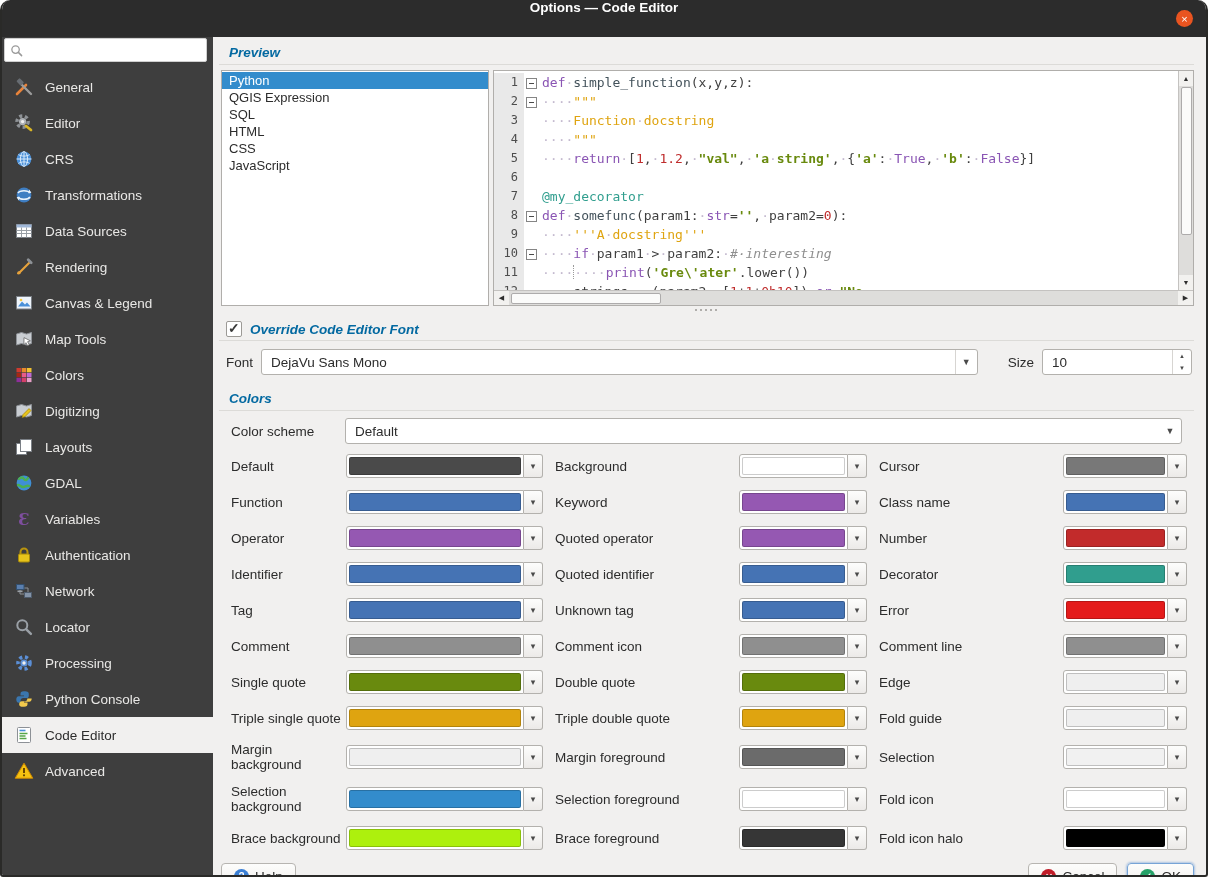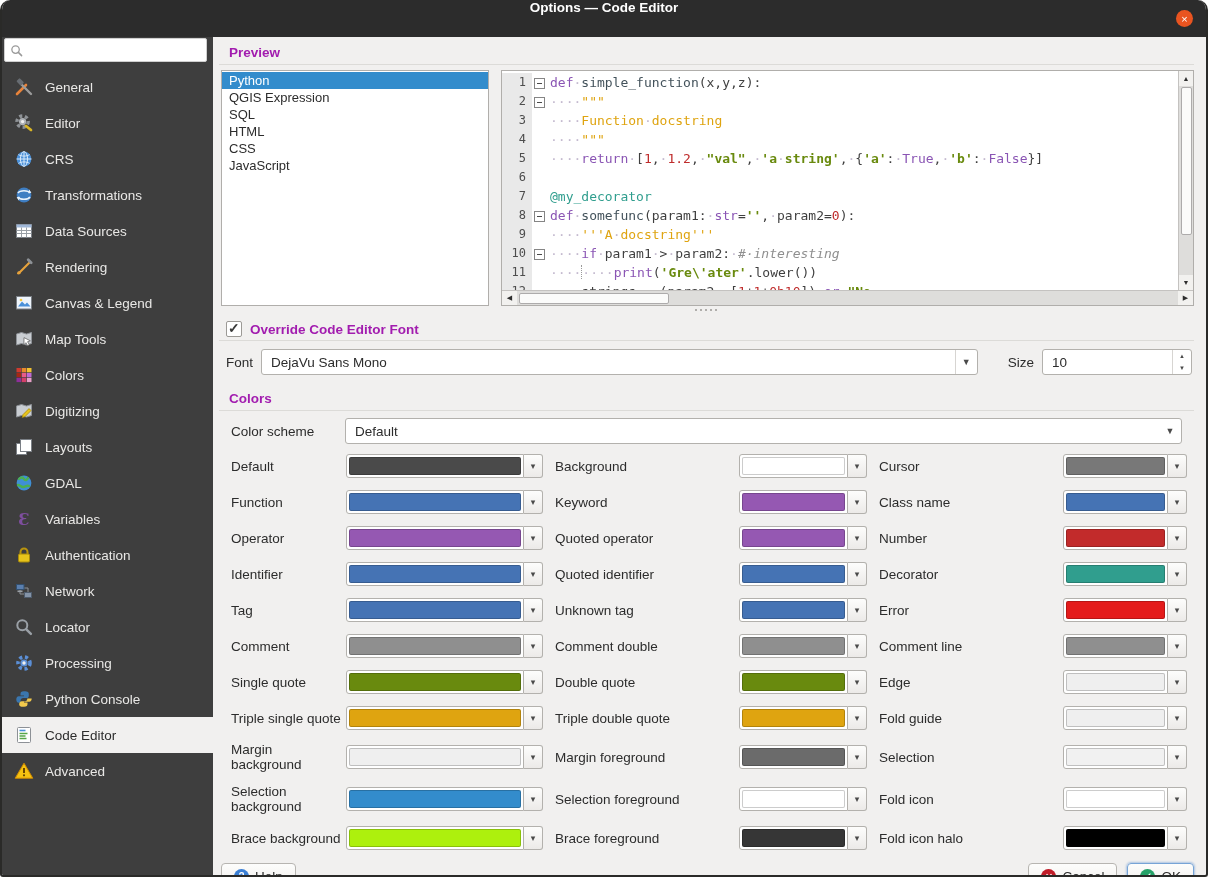--- a/index.html
+++ b/index.html
@@ -18,27 +18,27 @@
   .search{margin:1px 6px 7px 2px;height:24px;background:#fff;border:1px solid #cfcfcf;border-radius:2px;
           display:flex;align-items:center;padding:0 4px;flex:0 0 auto;}
   .search input{border:none;outline:none;flex:1;font-size:12px;min-width:0;background:transparent;}
   .side-item{height:36px;display:flex;align-items:center;gap:10px;padding:0 6px 0 11px;color:#e9e8e6;
              font-size:13.5px;flex:0 0 auto;cursor:default;}
   .side-item.selected{background:#f1f0ef;color:#2c2c2c;}
   .icon{width:22px;height:22px;flex:0 0 auto;display:flex;align-items:center;justify-content:center;}
   .icon svg{display:block;}
   
   .main{flex:1;display:flex;flex-direction:column;min-width:0;padding:2px 12px 5px 4px;}
-  .group-title{font-weight:bold;font-size:13.5px;color:#a21caf;padding:6px 4px 4px 12px;}
+  .group-title{font-weight:bold;font-size:13.5px;color:#0369a1;padding:6px 4px 4px 12px;font-style:italic;}
   .sep{border:none;border-top:1px solid #dcdbd8;margin:0 0 5px 2px;}
   .check-row{display:flex;align-items:center;gap:8px;padding:7px 4px 3px 9px;}
   .checkbox{width:16px;height:16px;background:#fff;border:1px solid #9c9a96;border-radius:2px;position:relative;}
   .checkbox::after{content:"✓";position:absolute;left:1px;top:-2px;font-size:14px;font-weight:bold;color:#3a3a3a;}
   
-  .preview-row{display:flex;gap:12px;height:236px;padding-left:4px;flex:0 0 auto;}
+  .preview-row{display:flex;gap:4px;height:236px;padding-left:4px;flex:0 0 auto;}
   .lang-list{width:268px;background:#fff;border:1px solid #b0aeab;flex:0 0 auto;padding-top:1px;}
   .lang-item{height:17px;font-size:13px;color:#2c2c2c;display:flex;align-items:center;padding:0 7px;}
   .lang-item.selected{background:#338ccc;color:#fff;}
   .code-wrap{flex:1;border:1px solid #b0aeab;background:#fff;display:flex;flex-direction:column;min-width:0;}
   .code-top{flex:1;display:flex;min-height:0;}
   .code-lines{flex:1;overflow:hidden;font-family:"DejaVu Sans Mono",monospace;font-size:13px;line-height:19px;padding-top:2px;}
   .code-line{display:flex;height:19px;}
   .ln{width:30px;background:#e9e9e9;color:#4d4d4d;text-align:right;padding-right:6px;flex:0 0 auto;font-size:12px;}
   .fold{width:15px;background:#fff;flex:0 0 auto;position:relative;}
   .fold.box::before{content:"";position:absolute;left:2px;top:5px;width:9px;height:9px;border:1px solid #858585;background:#fff;}
@@ -555,21 +555,21 @@
               </button>
               <button class="swatch-arrow">▾</button>
             </div>
             <div class="c-label">Comment</div>
             <div class="swatch">
               <button class="swatch-main">
                 <span class="swatch-fill" style="background: rgb(143, 143, 143);"></span>
               </button>
               <button class="swatch-arrow">▾</button>
             </div>
-            <div class="c-label pad">Comment double</div>
+            <div class="c-label pad">Comment icon</div>
             <div class="swatch">
               <button class="swatch-main">
                 <span class="swatch-fill" style="background: rgb(143, 143, 143);"></span>
               </button>
               <button class="swatch-arrow">▾</button>
             </div>
             <div class="c-label pad">Comment line</div>
             <div class="swatch">
               <button class="swatch-main">
                 <span class="swatch-fill" style="background: rgb(143, 143, 143);"></span>

